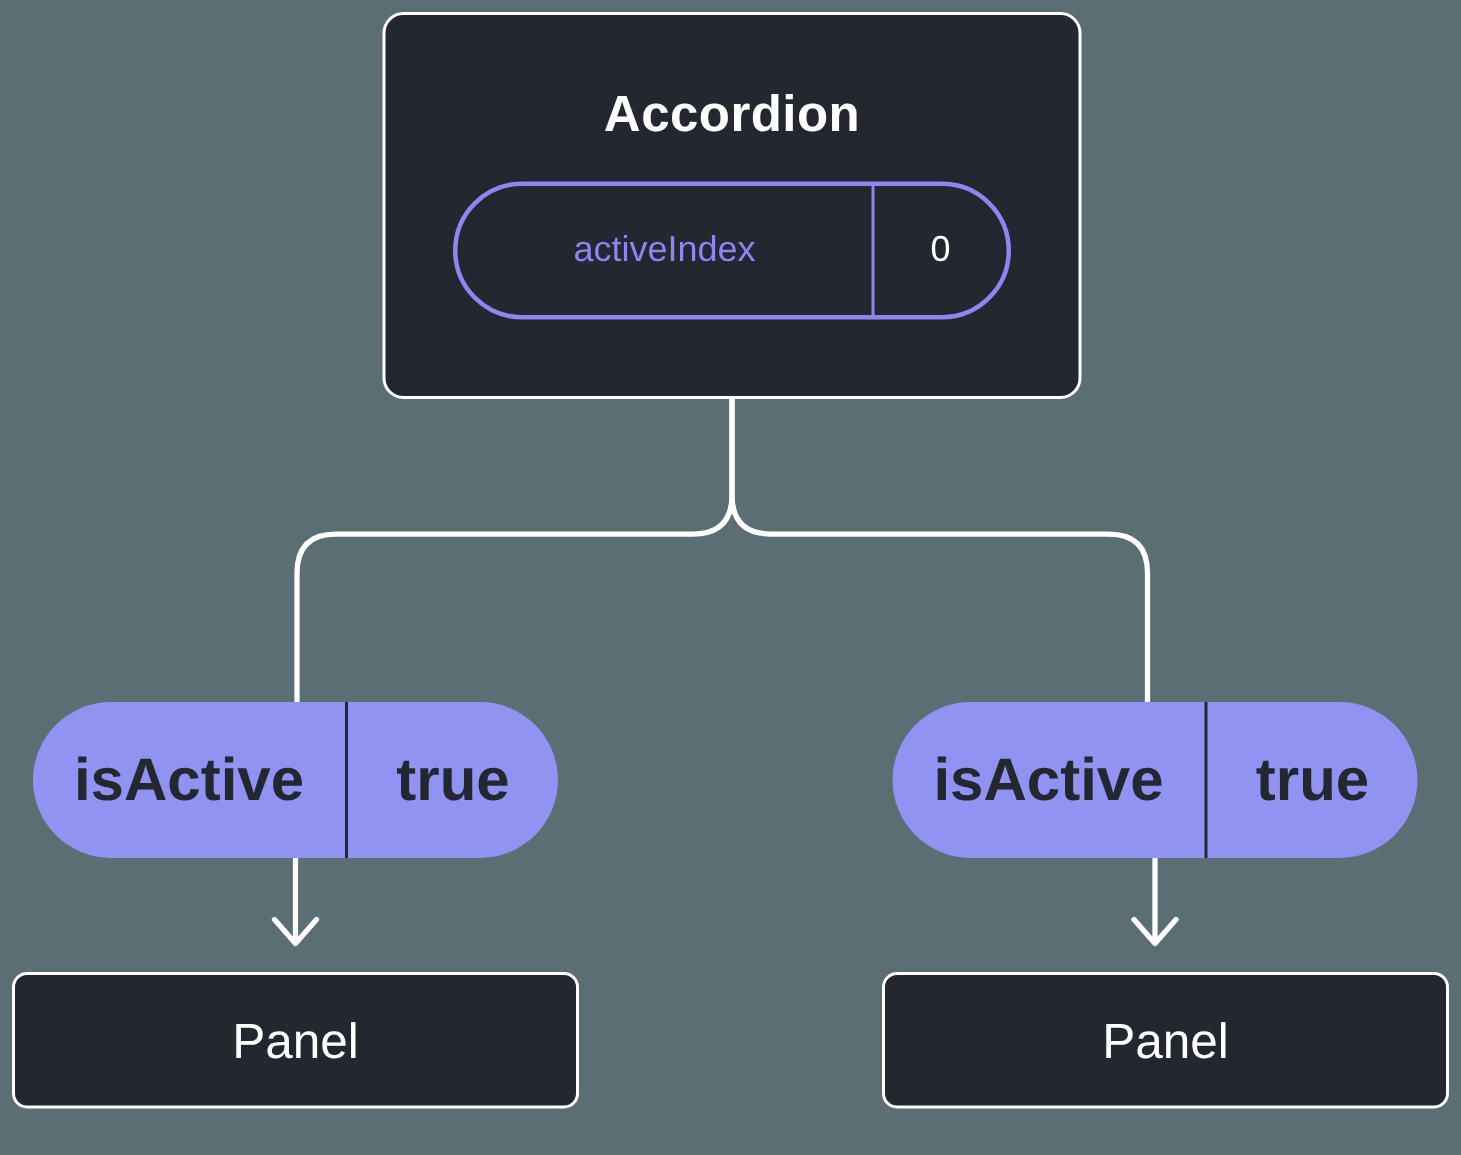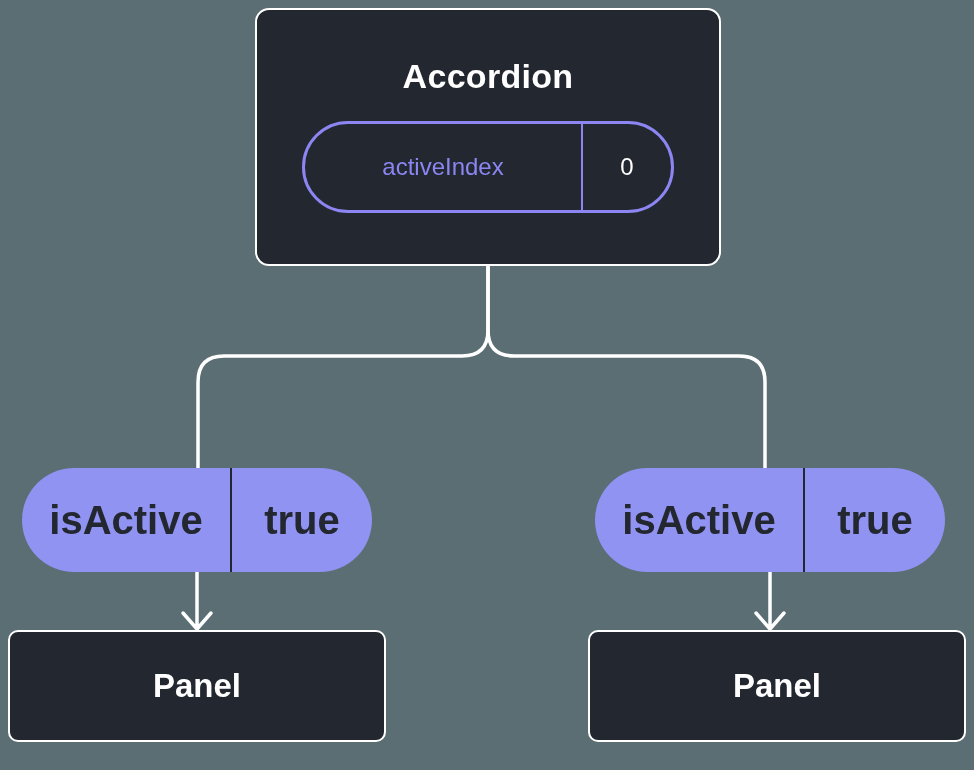--- a/index.html
+++ b/index.html
@@ -32,22 +32,22 @@
   .pill.outline .key{flex:1;color:var(--accent)}
   .pill.outline .val{width:90px;border-left:2.5px solid var(--accent);color:var(--light-text)}
 
   .pill.filled{position:absolute;width:350px;height:104px;background:var(--pill-fill);
     color:var(--pill-text);font-size:40px;font-weight:700}
   .pill.filled .key{flex:1}
   .pill.filled .val{width:142px;border-left:2.5px solid var(--pill-text)}
   .pill.filled.left{left:22px;top:468px}
   .pill.filled.right{left:595px;top:468px}
 
-  .node.panel{width:378px;height:112px;top:630px;border-radius:10px;
-    display:flex;align-items:center;justify-content:center;font-size:33px;font-weight:700}
+  .node.panel{width:378px;height:91px;top:648px;border-radius:10px;
+    display:flex;align-items:center;justify-content:center;font-size:33px;font-weight:400}
   .node.panel.left{left:8px}
   .node.panel.right{left:588px}
 </style>
 </head>
 <body>
 
 <div class="canvas">
 
   <svg class="connectors" viewBox="0 0 974 770" aria-hidden="true">
     <path d="M488 266 L488 330 Q488 356 462 356 L224 356 Q198 356 198 382 L198 468"></path>

